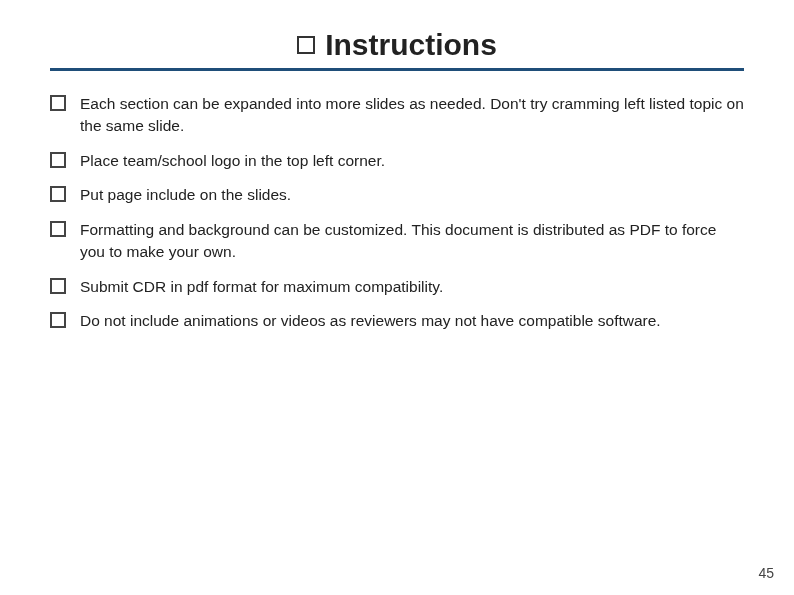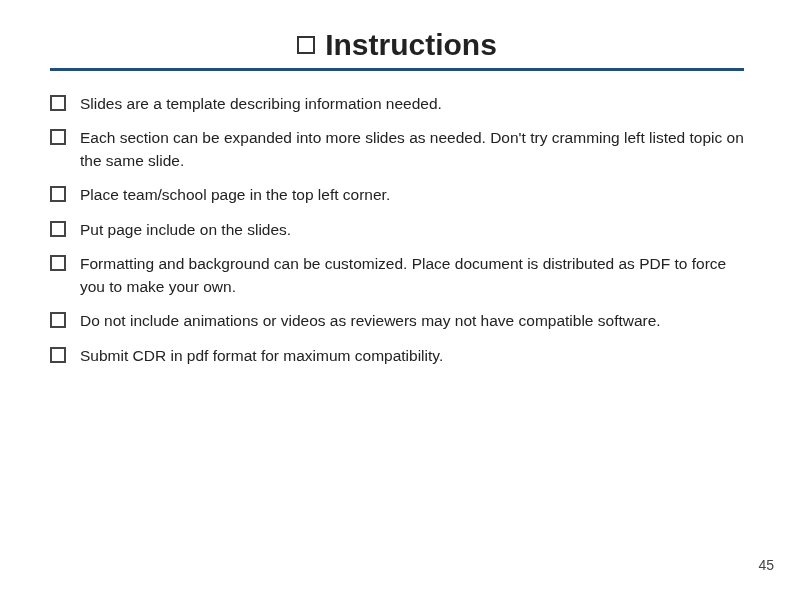--- a/index.html
+++ b/index.html
@@ -75,63 +75,59 @@
       margin-top: 2px;
       margin-right: 14px;
     }
 
     .bullet-text {
       flex: 1;
     }
 
     .page-number {
       position: absolute;
-      bottom: 22px;
+      bottom: 14px;
       right: 20px;
       font-size: 14px;
       color: #444;
     }
   </style>
 </head>
 <body>
 
 <div class="slide">
 
   <div class="header">
     <span class="header-checkbox"></span>
     <span class="header-title">Instructions</span>
   </div>
 
   <div class="divider"></div>
 
   <ul class="bullet-list">
-  <li class="bullet-item">
-        <span class="bullet-icon"></span>
-        <span class="bullet-text">Slides are a template describing information needed.</span>
-      </li>
       <li class="bullet-item">
         <span class="bullet-icon"></span>
         <span class="bullet-text">Each section can be expanded into more slides as needed. Don't try cramming left listed topic on the same slide.</span>
       </li>
       <li class="bullet-item">
         <span class="bullet-icon"></span>
-        <span class="bullet-text">Place team/school page in the top left corner.</span>
+        <span class="bullet-text">Place team/school logo in the top left corner.</span>
       </li>
       <li class="bullet-item">
         <span class="bullet-icon"></span>
         <span class="bullet-text">Put page include on the slides.</span>
       </li>
       <li class="bullet-item">
         <span class="bullet-icon"></span>
-        <span class="bullet-text">Formatting and background can be customized. Place document is distributed as PDF to force you to make your own.</span>
+        <span class="bullet-text">Formatting and background can be customized. This document is distributed as PDF to force you to make your own.</span>
+      </li>
+      <li class="bullet-item">
+        <span class="bullet-icon"></span>
+        <span class="bullet-text">Submit CDR in pdf format for maximum compatibility.</span>
       </li>
       <li class="bullet-item">
         <span class="bullet-icon"></span>
         <span class="bullet-text">Do not include animations or videos as reviewers may not have compatible software.</span>
-      </li>
-      <li class="bullet-item">
-        <span class="bullet-icon"></span>
-        <span class="bullet-text">Submit CDR in pdf format for maximum compatibility.</span>
       </li>
     </ul>
 
   <span class="page-number">45</span>
 </div>
 
 </body></html>

